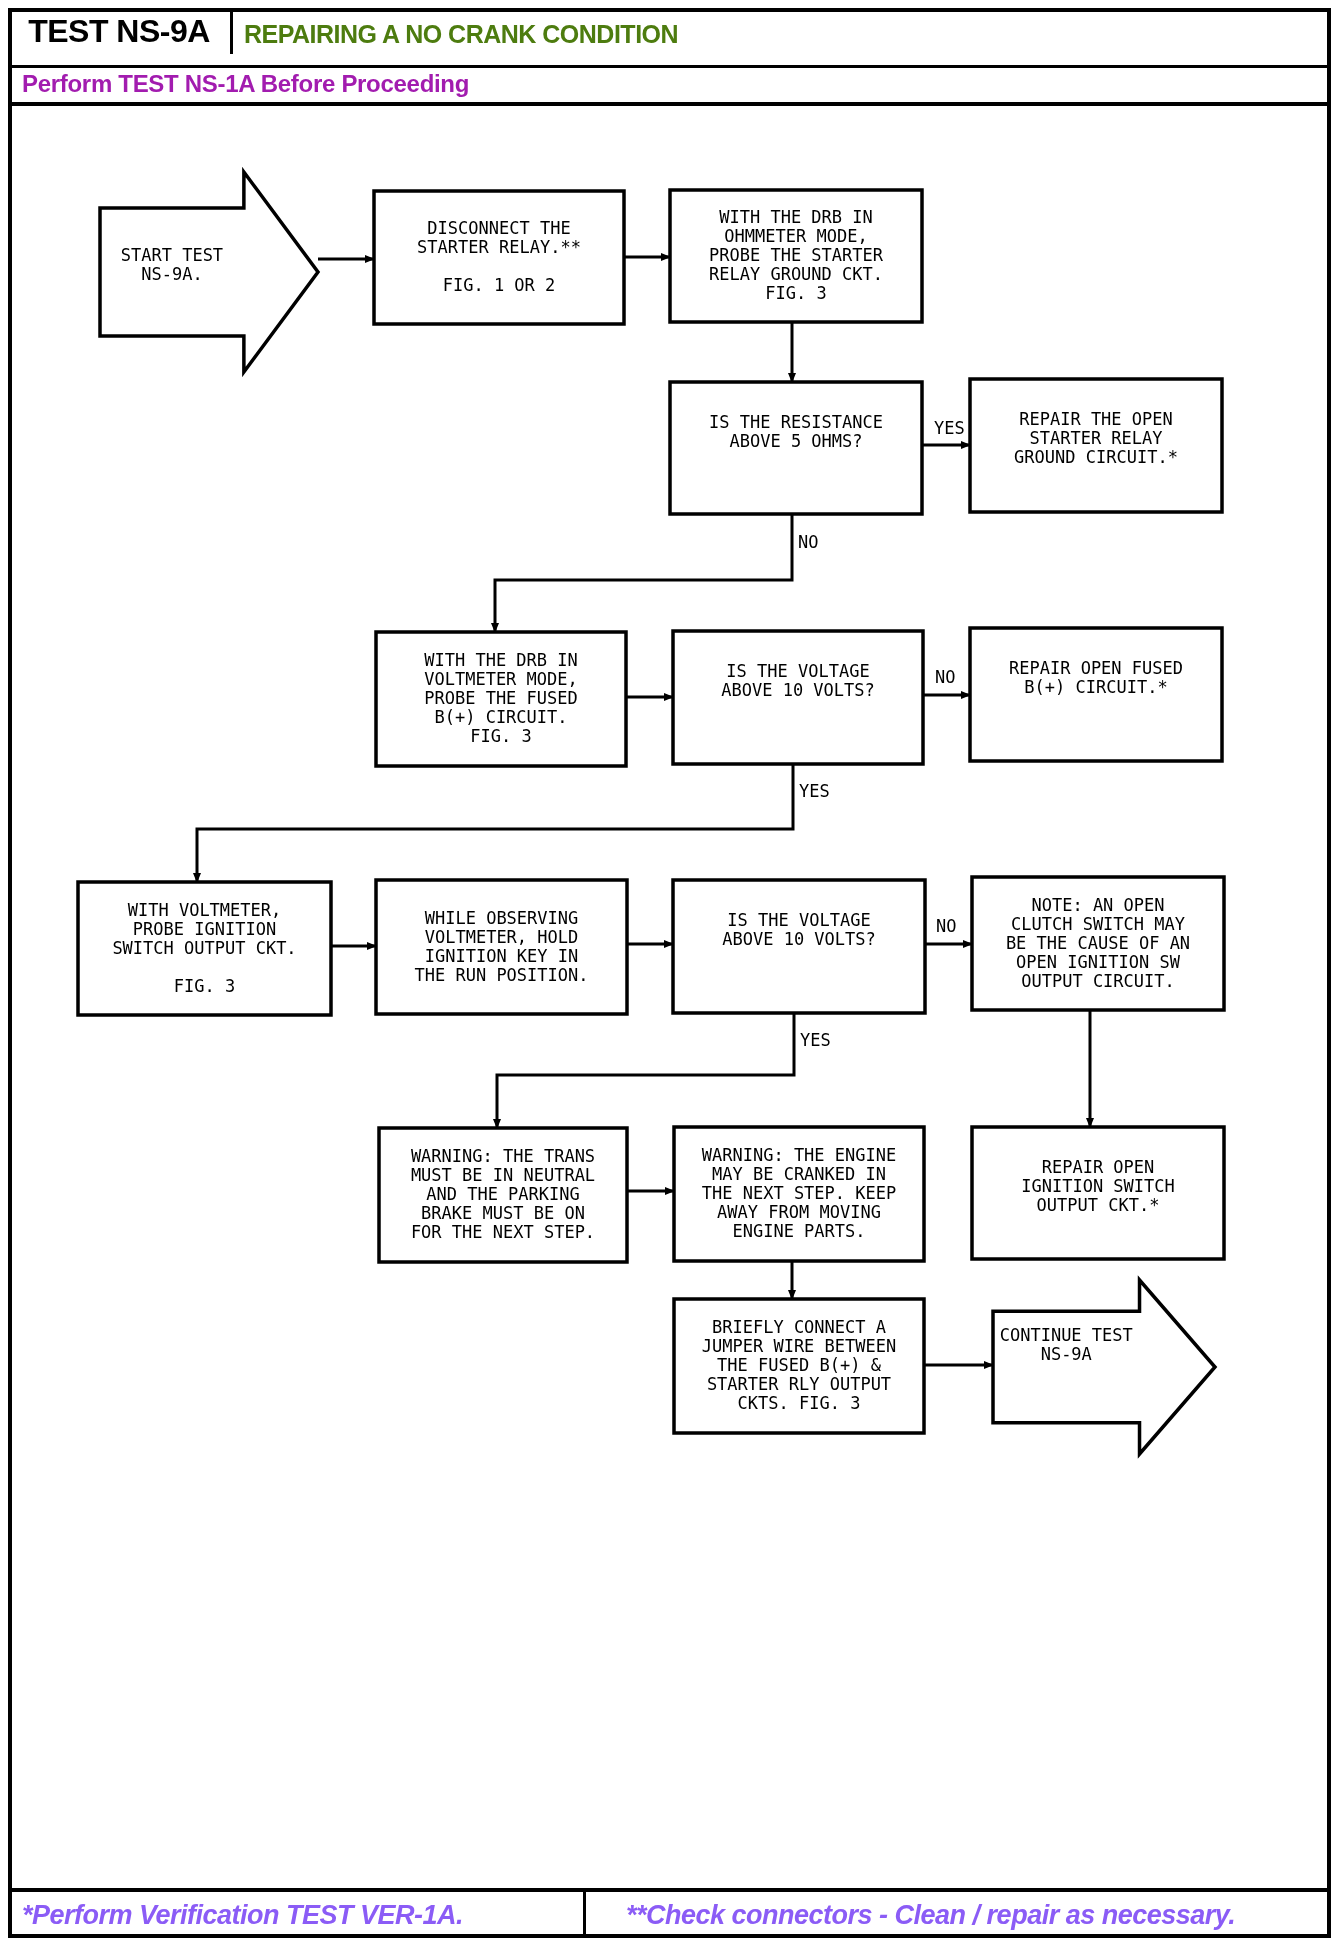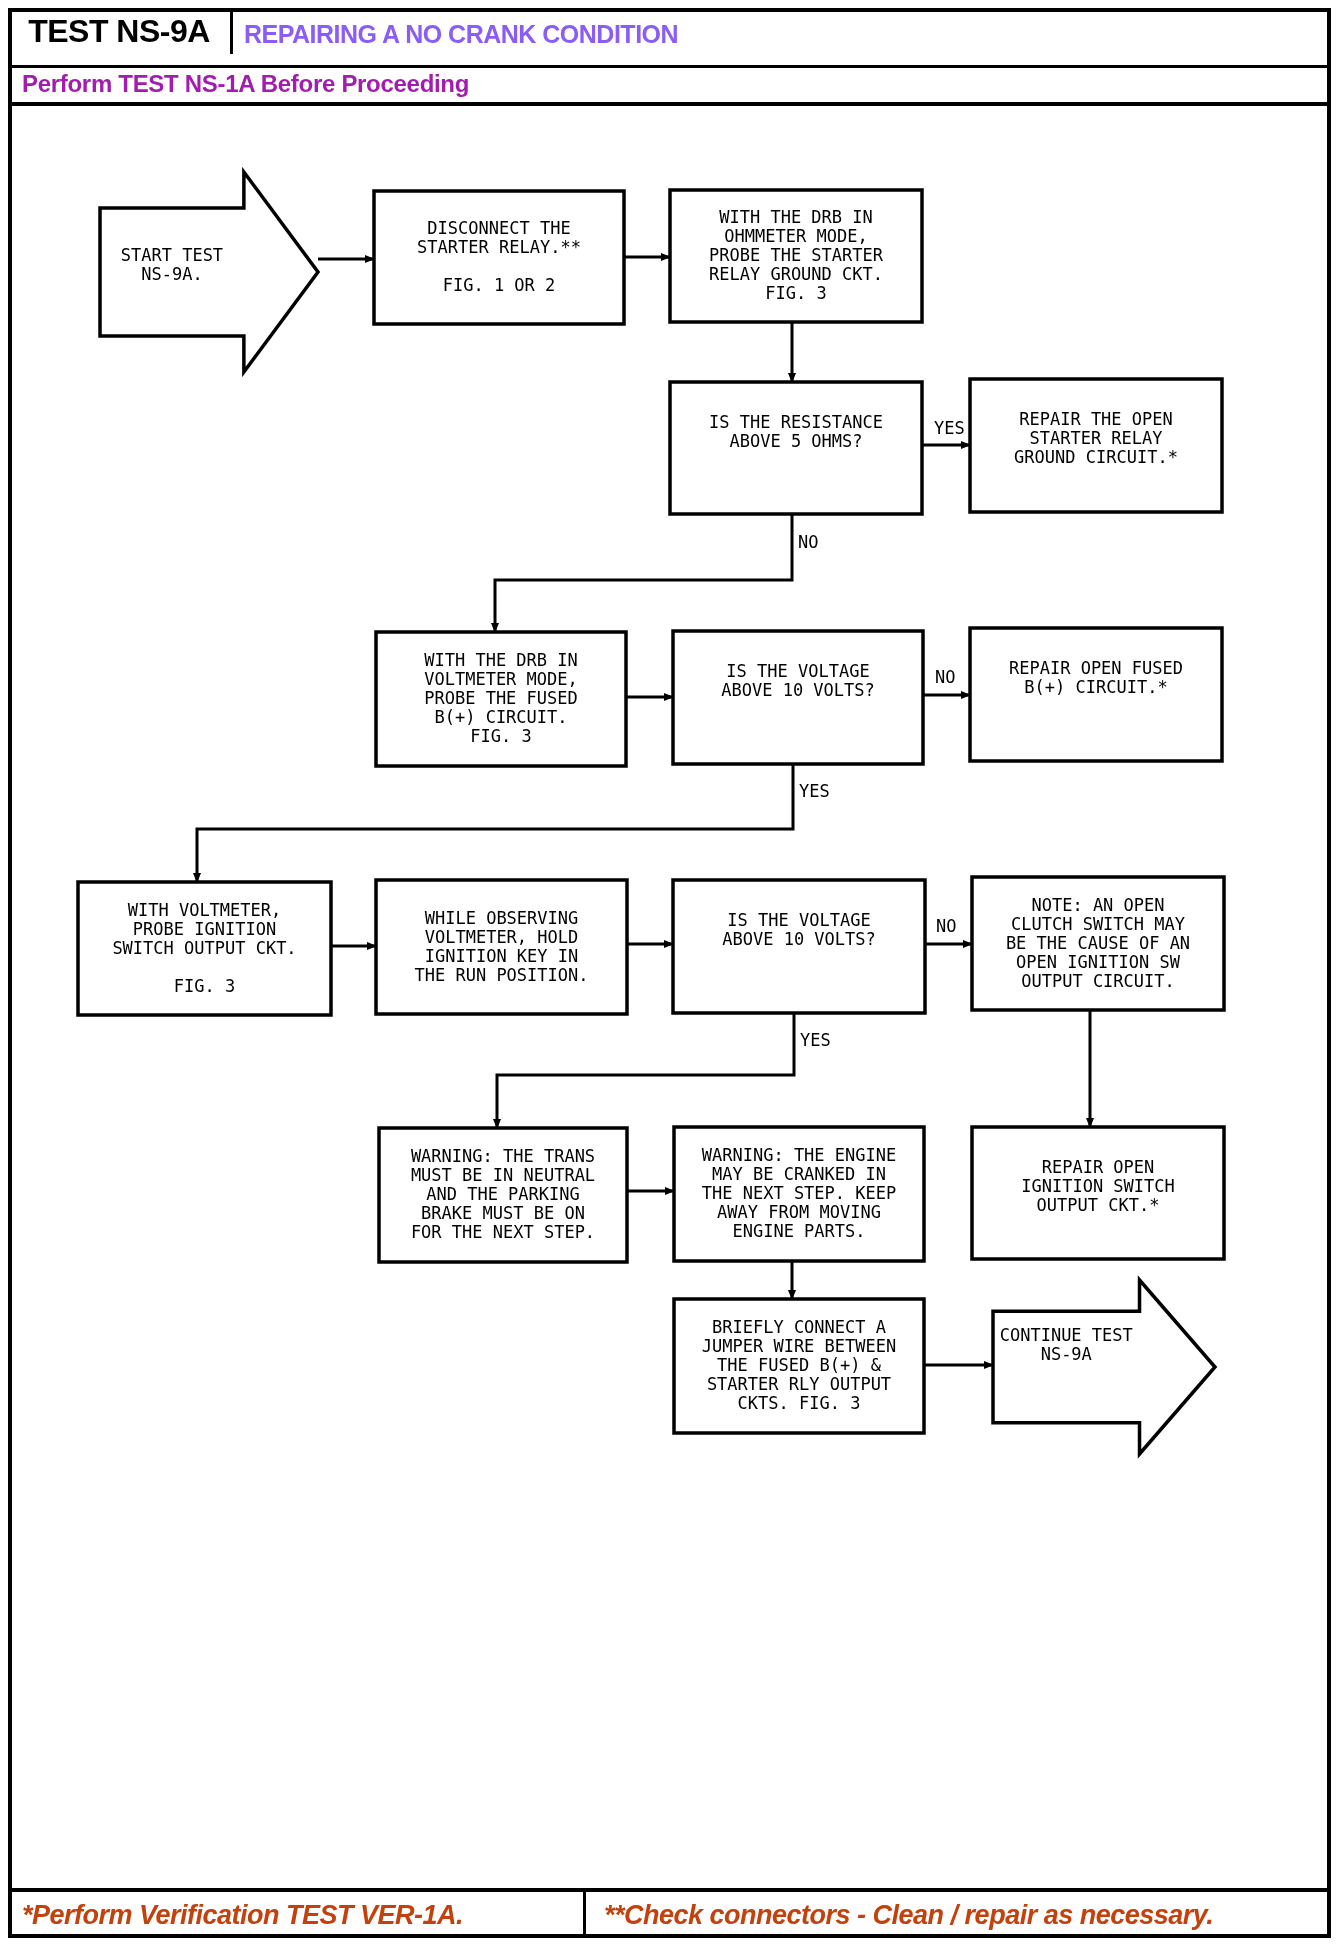--- a/index.html
+++ b/index.html
@@ -17,40 +17,40 @@
     border-right: 3px solid #000; box-sizing: border-box;
     display: flex; align-items: center; justify-content: center;
   }
   .hdr-id {
     font-family: "Liberation Sans", sans-serif; font-weight: bold; font-size: 32px;
     letter-spacing: -0.5px; color: #000;
   }
   .hdr-title {
     position: absolute; left: 244px; top: 20px;
     font-family: "Liberation Sans", sans-serif; font-weight: bold; font-size: 25px;
-    letter-spacing: -0.5px; color: #8b5cf6;
+    letter-spacing: -0.5px; color: #4d7c0f;
   }
   .hdr-sub {
     position: absolute; left: 22px; top: 70px;
     font-family: "Liberation Sans", sans-serif; font-weight: bold; font-size: 24px;
     letter-spacing: -0.3px; color: #a21caf;
   }
   #hdr-row2 {
     position: absolute; left: 8px; top: 68px; width: 1323px; height: 38px;
     border-bottom: 4px solid #000; box-sizing: border-box;
   }
   #footer {
     position: absolute; left: 8px; top: 1888px; width: 1323px; height: 50px;
     border-top: 4px solid #000; box-sizing: border-box;
   }
   #footer-div { position: absolute; left: 583px; top: 1888px; width: 3px; height: 50px; background: #000; }
   .foot {
     position: absolute; top: 1900px;
     font-family: "Liberation Sans", sans-serif; font-weight: bold; font-style: italic;
-    font-size: 27px; letter-spacing: -0.5px; color: #c2410c;
+    font-size: 27px; letter-spacing: -0.5px; color: #8b5cf6;
   }
   #flow { position: absolute; left: 0; top: 0; }
   .box { fill: #fff; stroke: #000; stroke-width: 3.5; }
   .line { stroke: #000; stroke-width: 3; fill: none; }
   .txt {
     font-family: "DejaVu Sans Mono", "Liberation Mono", monospace; font-size: 17px;
     fill: #000; text-anchor: middle;
   }
   .lbl {
     font-family: "DejaVu Sans Mono", "Liberation Mono", monospace; font-size: 17px;
@@ -169,13 +169,13 @@
       <text x="935" y="683" class="lbl">NO</text>
       <text x="799" y="797" class="lbl">YES</text>
       <text x="936" y="932" class="lbl">NO</text>
       <text x="800" y="1046" class="lbl">YES</text>
     </g>
 </svg>
 
 <div id="footer"></div>
 <div id="footer-div"></div>
 <span class="foot" style="left:22px">*Perform Verification TEST VER-1A.</span>
-<span class="foot" style="left:604px">**Check connectors - Clean / repair as necessary.</span>
+<span class="foot" style="left:626px">**Check connectors - Clean / repair as necessary.</span>
 
 </body></html>

